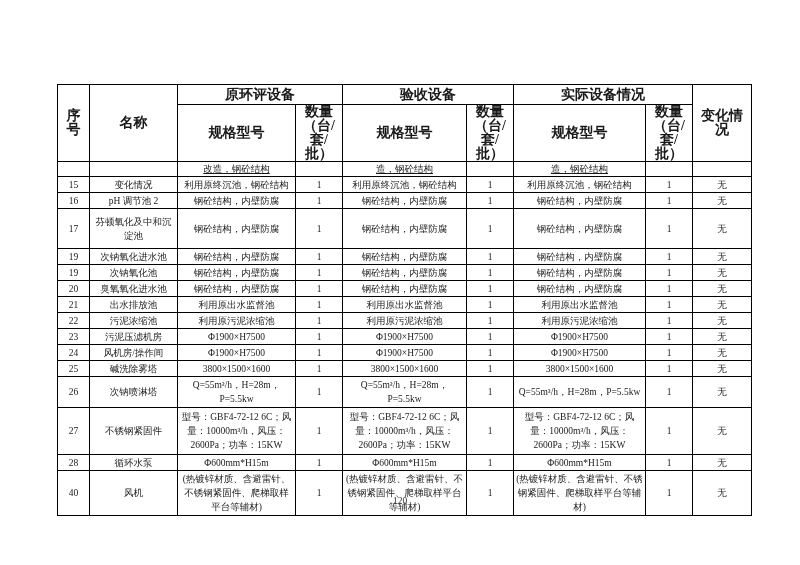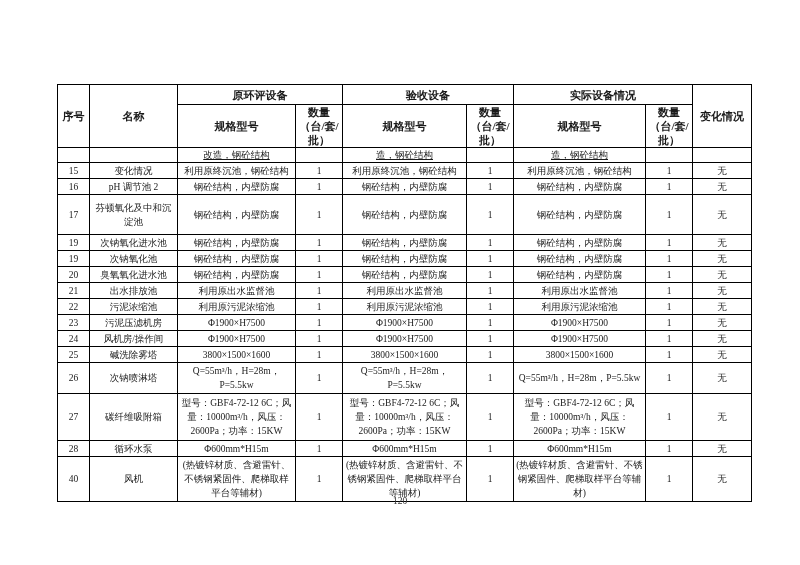--- a/index.html
+++ b/index.html
@@ -22,21 +22,21 @@
   }
   .doc-table th, .doc-table td {
     border: 1px solid #000;
     text-align: center;
     vertical-align: middle;
     padding: 0 2px;
     overflow: hidden;
   }
   .doc-table th {
     font-weight: bold;
-    font-size: 11px;
+    font-size: 14px;
   }
   thead tr.group-row { height: 20px; }
   thead tr.sub-row { height: 28px; font-family: Liberation Serif, serif; }
   tbody tr { height: 16px; }
   tbody tr:nth-child(1) { height: 15px; text-decoration: underline; }
   tbody tr:nth-child(4) { height: 40px; }
   tbody tr:nth-child(13) { height: 31px; }
   tbody tr:nth-child(14) { height: 47px; }
   tbody tr:nth-child(16) { height: 45px; }
   .qty-head { padding: 0 1px; }
@@ -234,21 +234,21 @@
     <td>1</td>
     <td>Q=55m³/h，H=28m，P=5.5kw</td>
     <td>1</td>
     <td>Q=55m³/h，H=28m，P=5.5kw</td>
     <td>1</td>
     <td>无</td>
   </tr>
 
   <tr>
     <td>27</td>
-    <td>碳纤维吸附箱</td>
+    <td>不锈钢紧固件</td>
     <td>型号：GBF4-72-12 6C；风量：10000m³/h，风压：2600Pa；功率：15KW</td>
     <td>1</td>
     <td>型号：GBF4-72-12 6C；风量：10000m³/h，风压：2600Pa；功率：15KW</td>
     <td>1</td>
     <td>型号：GBF4-72-12 6C；风量：10000m³/h，风压：2600Pa；功率：15KW</td>
     <td>1</td>
     <td>无</td>
   </tr>
 
   <tr>

